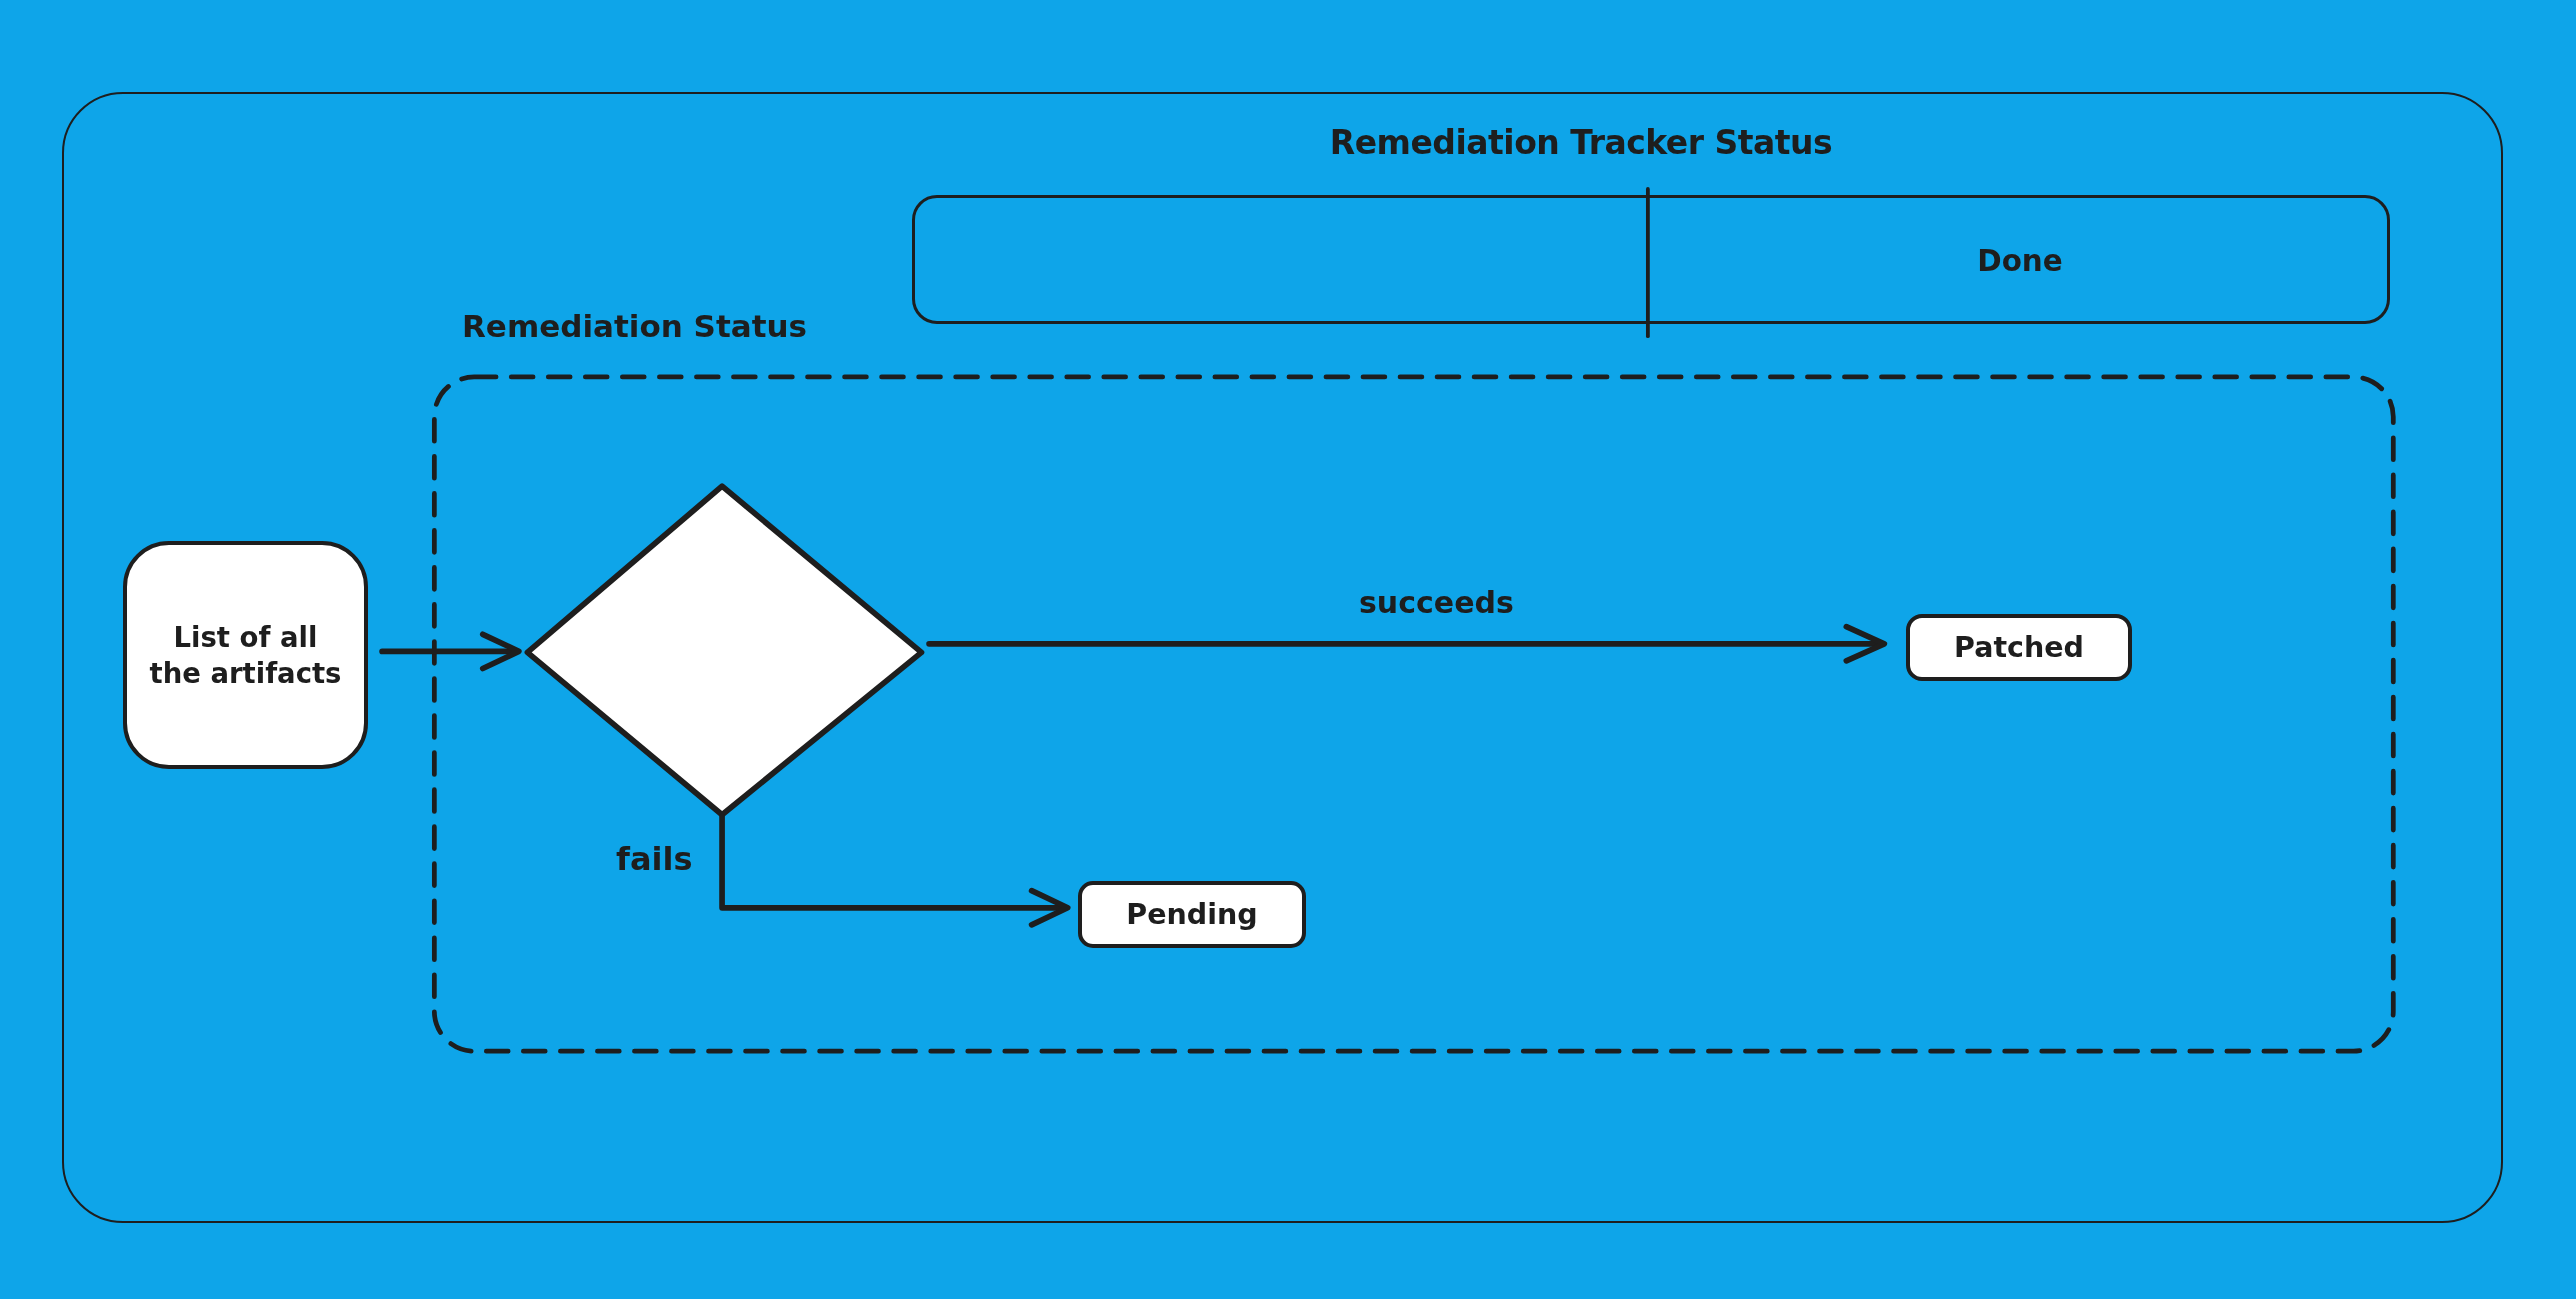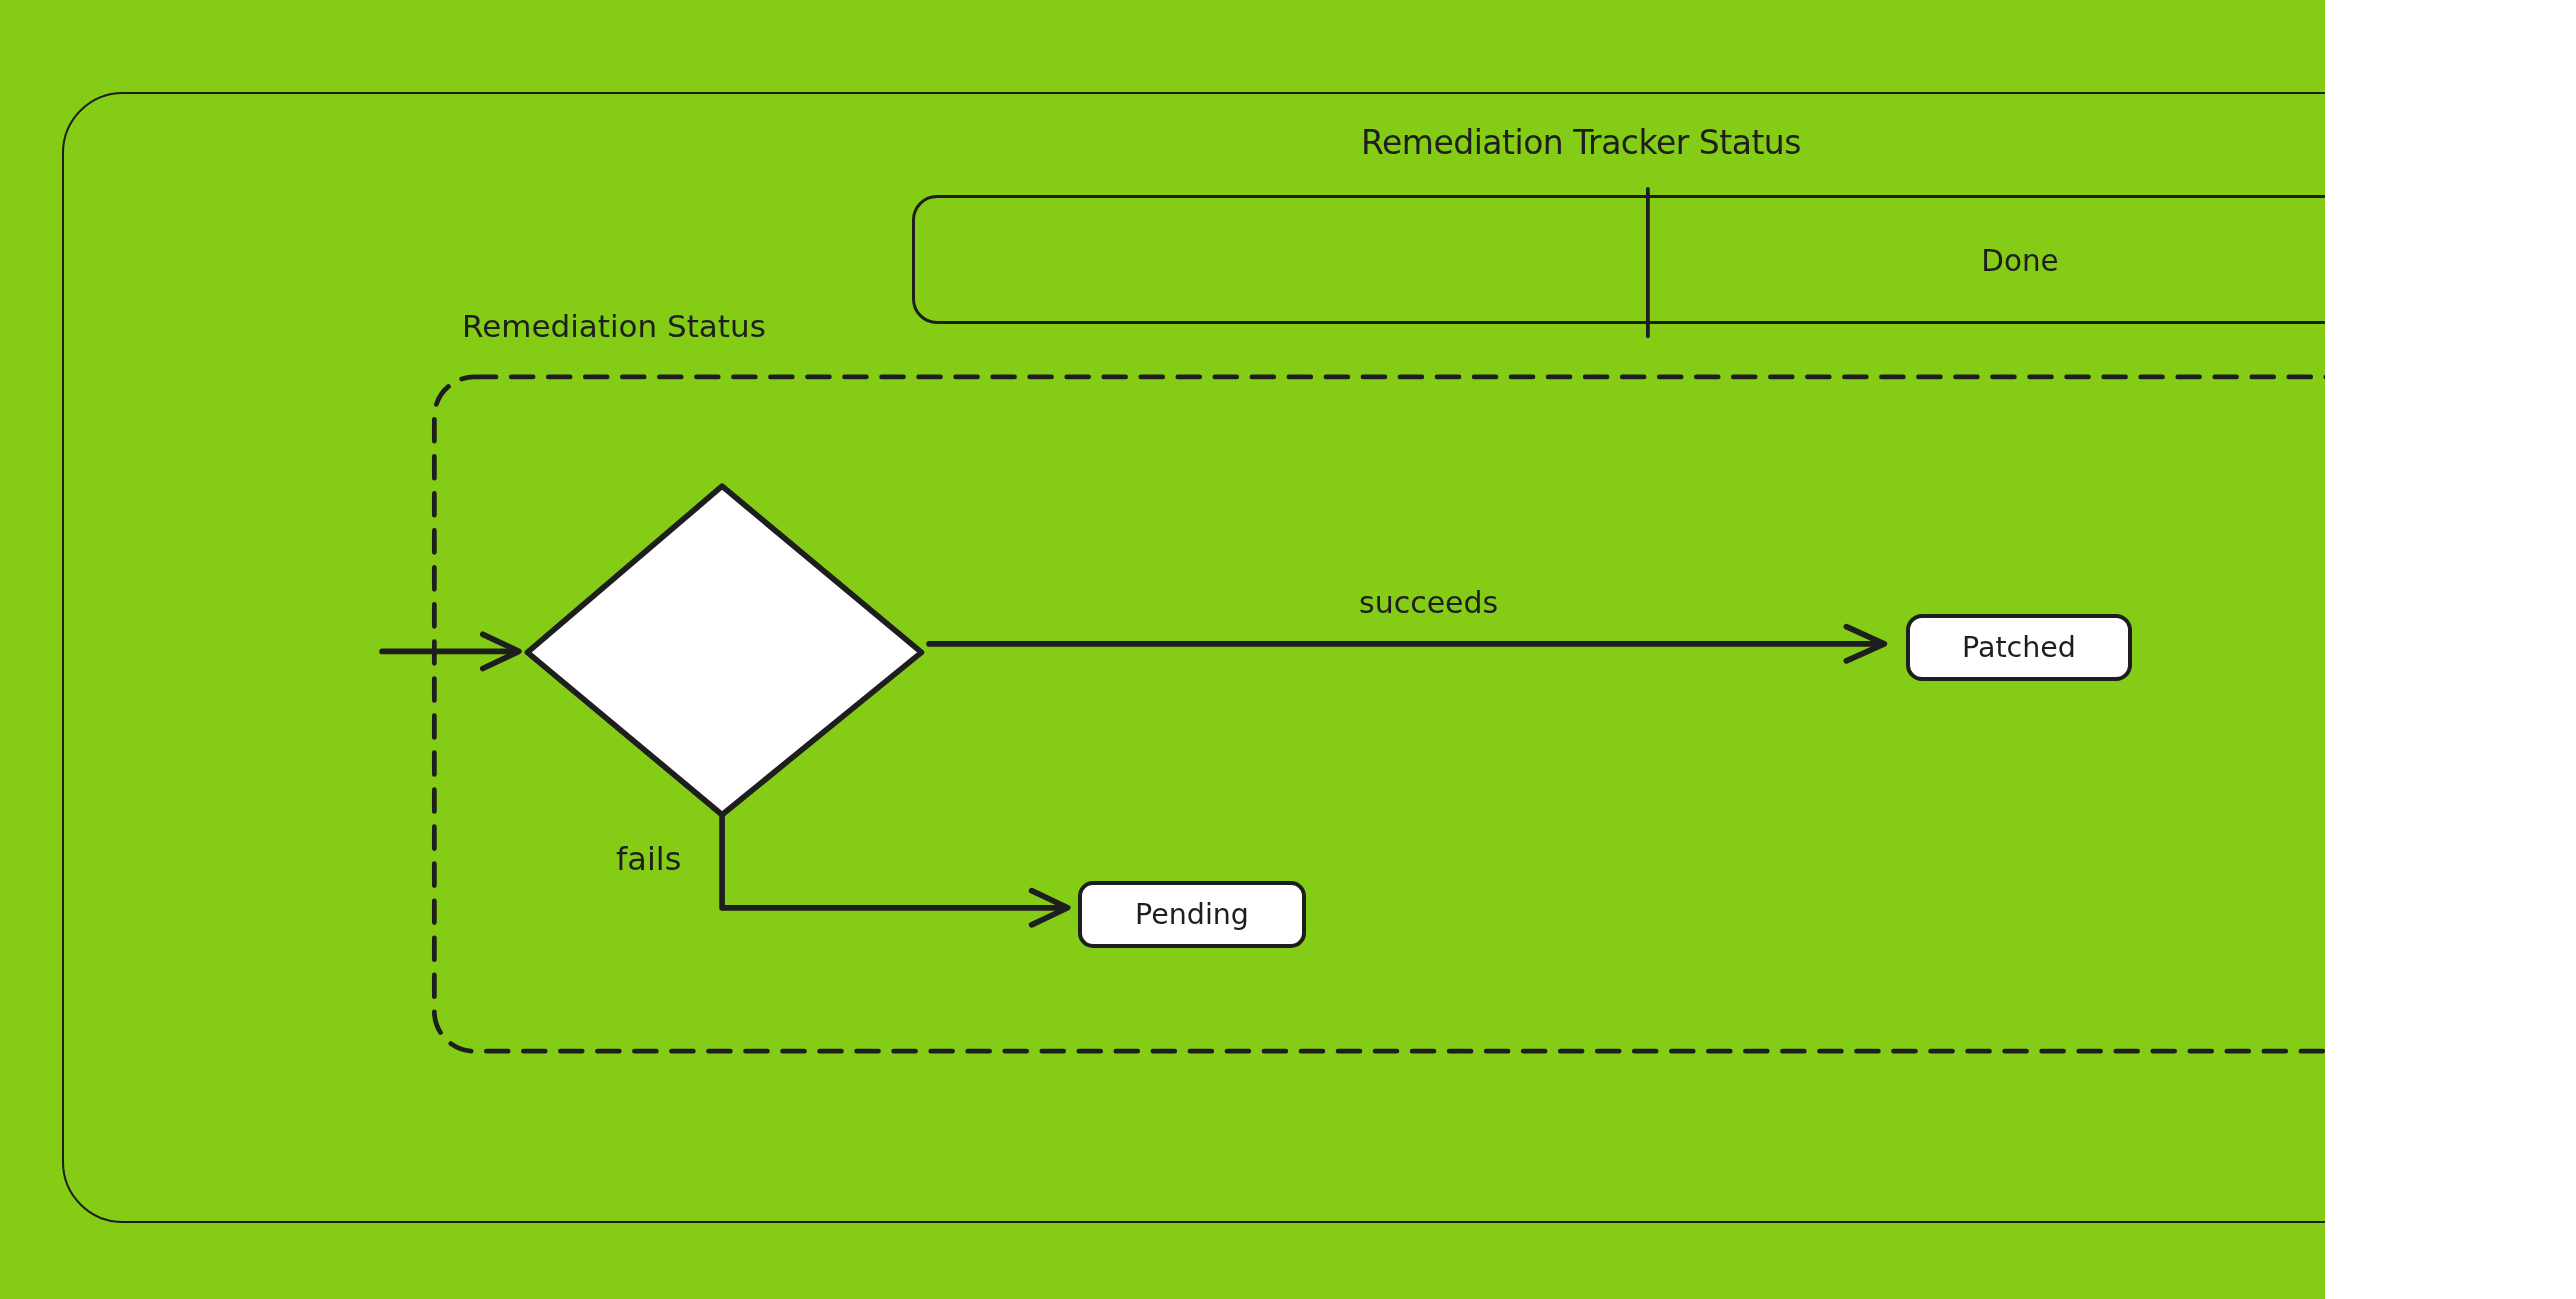--- a/index.html
+++ b/index.html
@@ -2,26 +2,27 @@
 <html style="font-size:15px"><head>
 <meta charset="utf-8">
 <style>
   html, body {
     margin: 0;
     padding: 0;
     background: #ffffff;
   }
   .canvas {
     position: relative;
-    width: 2325px;
+    width: 2576px;
     height: 1299px;
-    background: #84cc16;
+    background: #0ea5e9;
     font-family: "DejaVu Sans", sans-serif;
     color: #1e1e1e;
     overflow: hidden;
+    font-weight: bold;
   }
   .abs { position: absolute; }
 
   
   .outer-frame {
     left: 62px; top: 92px;
     width: 2437px; height: 1127px;
     border: 2.8px solid #1e1e1e;
     border-radius: 61px;
   }
@@ -144,20 +145,22 @@
     <polyline points="1086,938 1124,956 1086,974" stroke-width="6"></polyline>
   </svg>
 
   <div class="abs diagram-title">Remediation Tracker Status</div>
 
   <div class="abs tracker-bar"></div>
   <div class="abs tracker-cell cell-done">Done</div>
 
   <div class="abs deployment-label">Remediation Status</div>
 
+  <div class="abs node artifacts-node">List of all
+the artifacts</div>
 
 
   <div class="abs succeeds-label">succeeds</div>
   <div class="abs fails-label">fails</div>
 
   <div class="abs node patched-node">Patched</div>
   <div class="abs node pending-node">Pending</div>
 
 </div>
 

